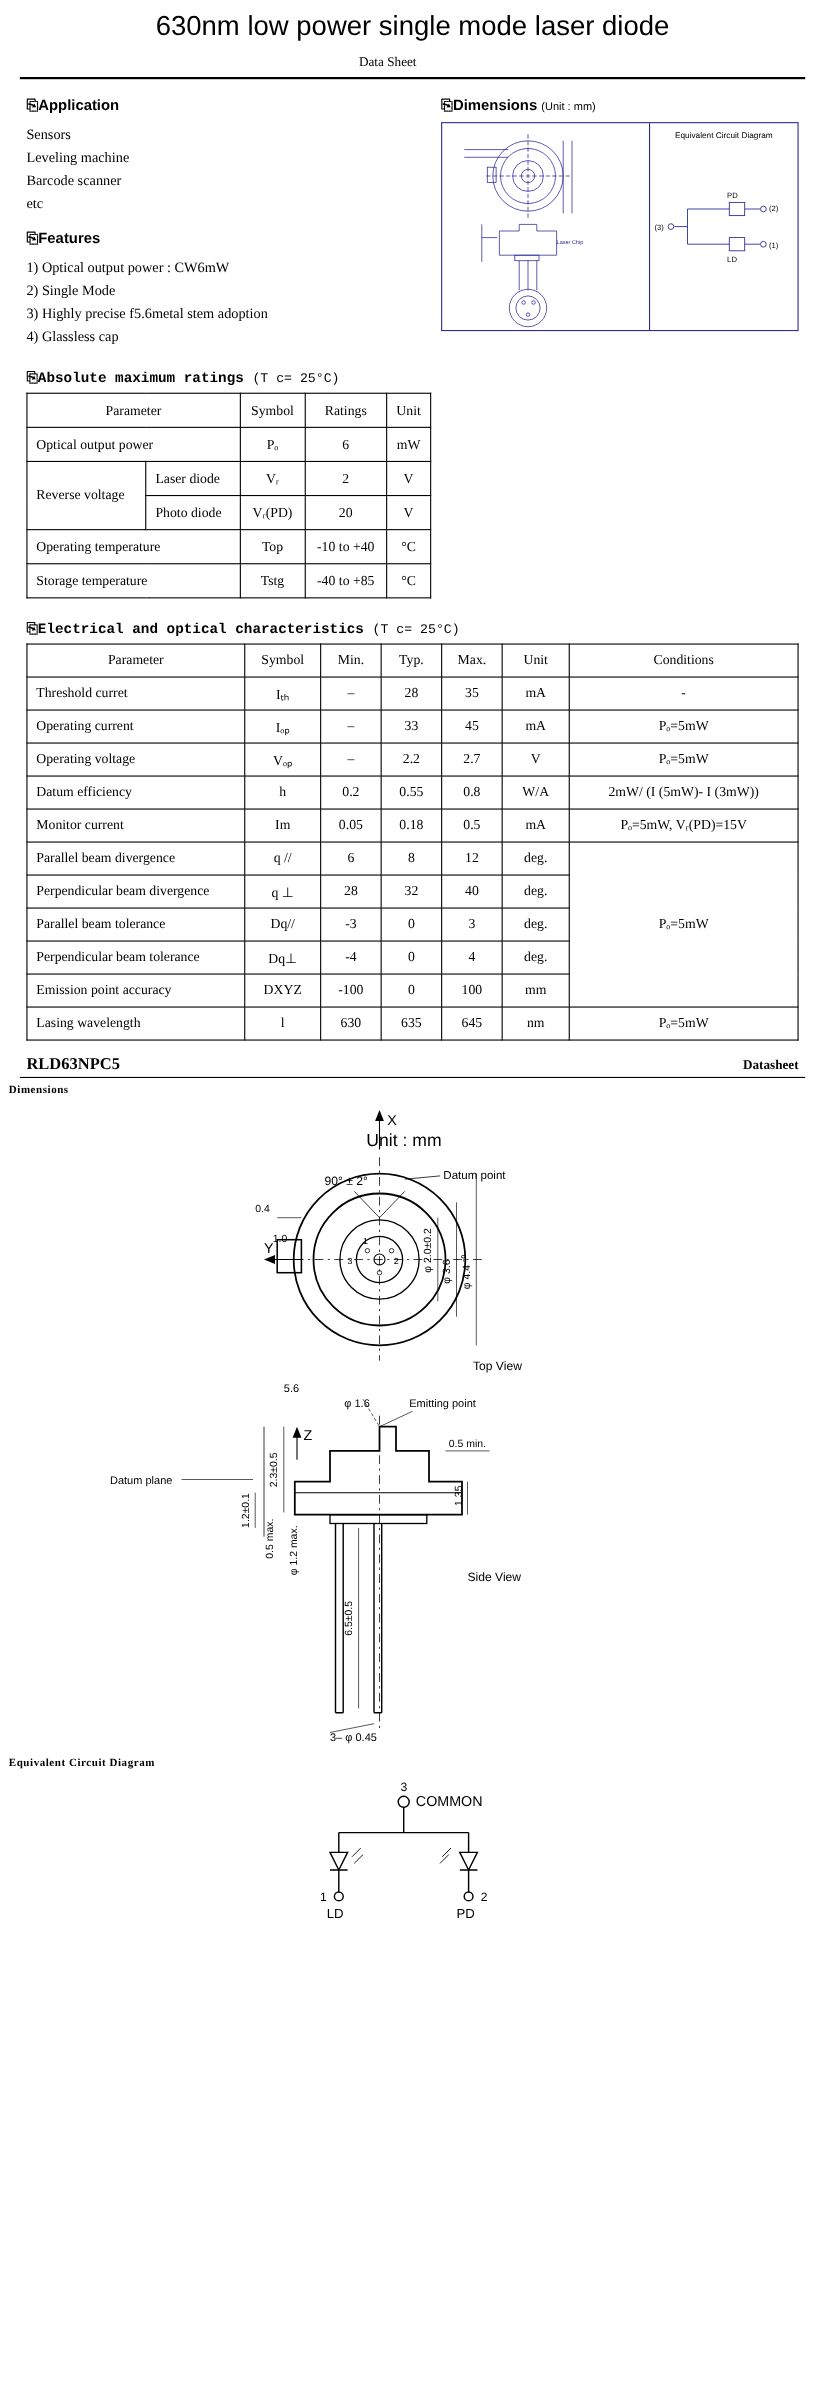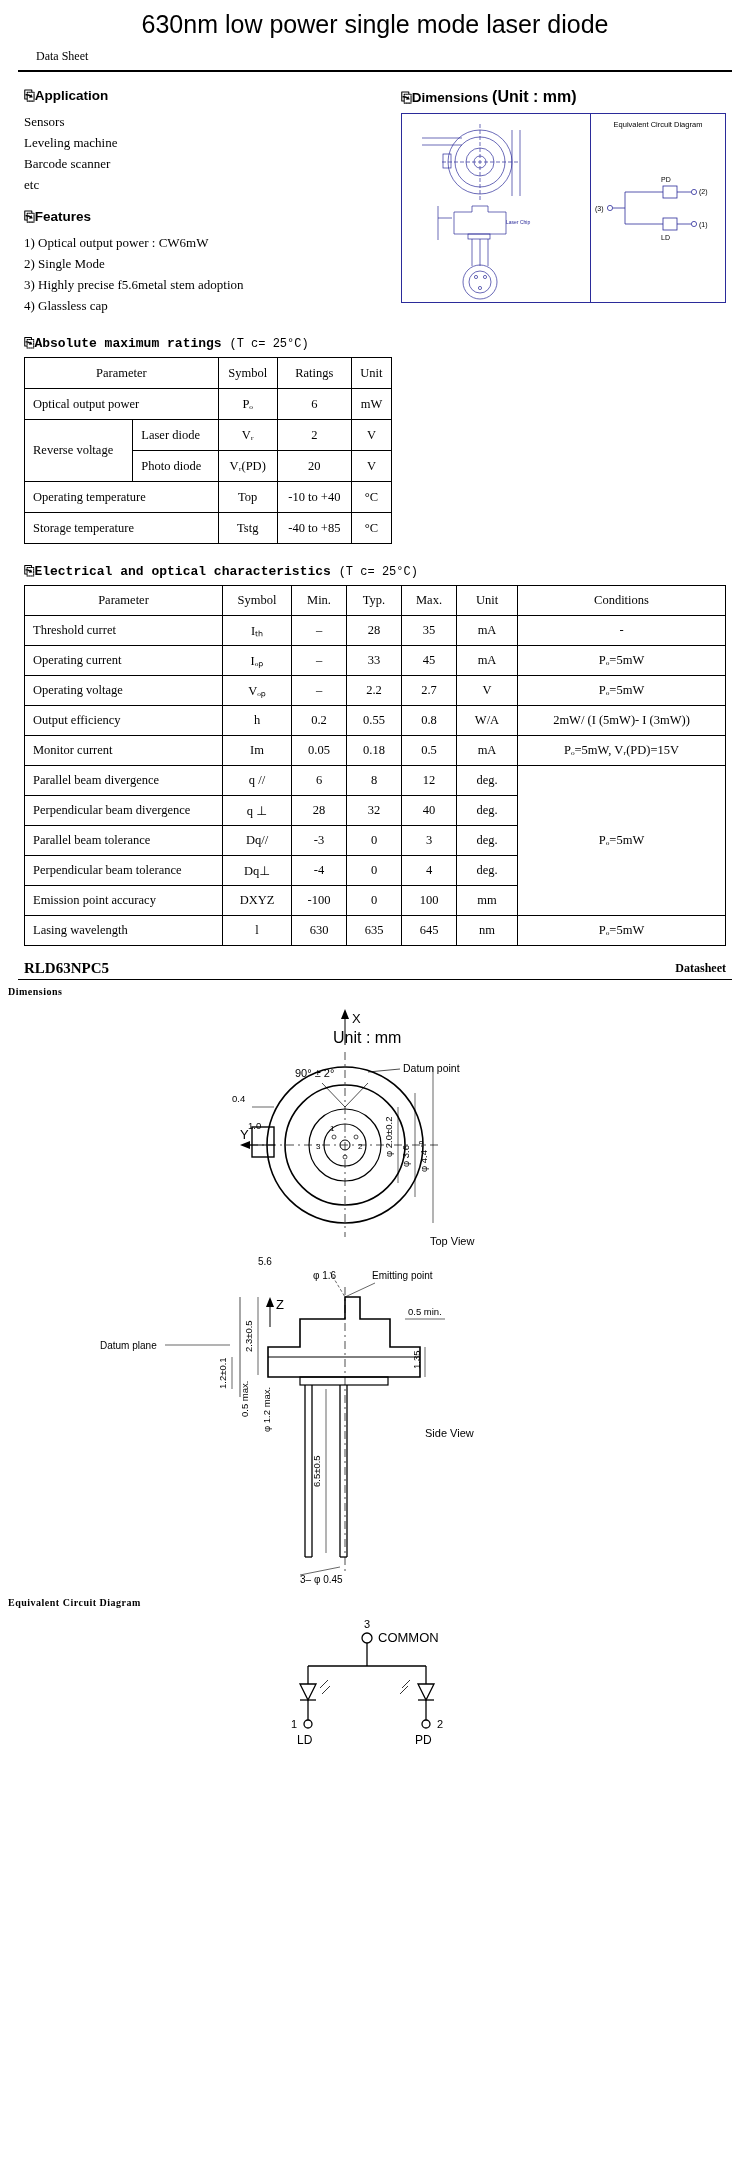--- a/index.html
+++ b/index.html
@@ -15,26 +15,25 @@
 
   
   .doc-title{
     text-align:center;
     font-size:25px;
     font-family:"Liberation Sans", sans-serif;
     padding-top:10px;
     letter-spacing:0px;
   }
   .datasheet-label{
-    text-align:left;
+    text-align:center;
     font-size:12px;
     font-family:"Liberation Serif", serif;
     padding-right:45px;
     padding-top:10px;
-    margin-left:36px;
   }
   .hr-thick{
     border-top:2px solid #000;
     margin:6px 18px 0 18px;
   }
 
   
   .cols{
     display:flex;
     padding:16px 24px 0 24px;
@@ -44,21 +43,21 @@
   .col-left{width:330px;}
   .col-right{flex:1;padding-left:16px;}
 
   .sec-head{
     font-family:"Liberation Sans", sans-serif;
     font-weight:bold;
     font-size:13.5px;
     margin:0 0 7px 0;
   }
   .sec-head .bullet{font-weight:bold;}
-  .sec-head .norm{font-weight:bold;font-size:16px;}
+  .sec-head .norm{font-weight:normal;font-size:10px;}
 
   .li{
     font-size:13px;
     line-height:21px;
     font-family:"Liberation Serif", serif;
   }
   .gap{height:14px;}
 
   
   .dim-box{
@@ -354,21 +353,21 @@
       <tr>
         <td class="l">Operating voltage</td>
         <td>Vₒₚ</td>
         <td>–</td>
         <td>2.2</td>
         <td>2.7</td>
         <td>V</td>
         <td>Pₒ=5mW</td>
       </tr>
       <tr>
-        <td class="l">Output efficiency</td>
+        <td class="l">Datum efficiency</td>
         <td>h</td>
         <td>0.2</td>
         <td>0.55</td>
         <td>0.8</td>
         <td>W/A</td>
         <td>2mW/ (I (5mW)- I (3mW))</td>
       </tr>
       <tr>
         <td class="l">Monitor current</td>
         <td>Im</td>

